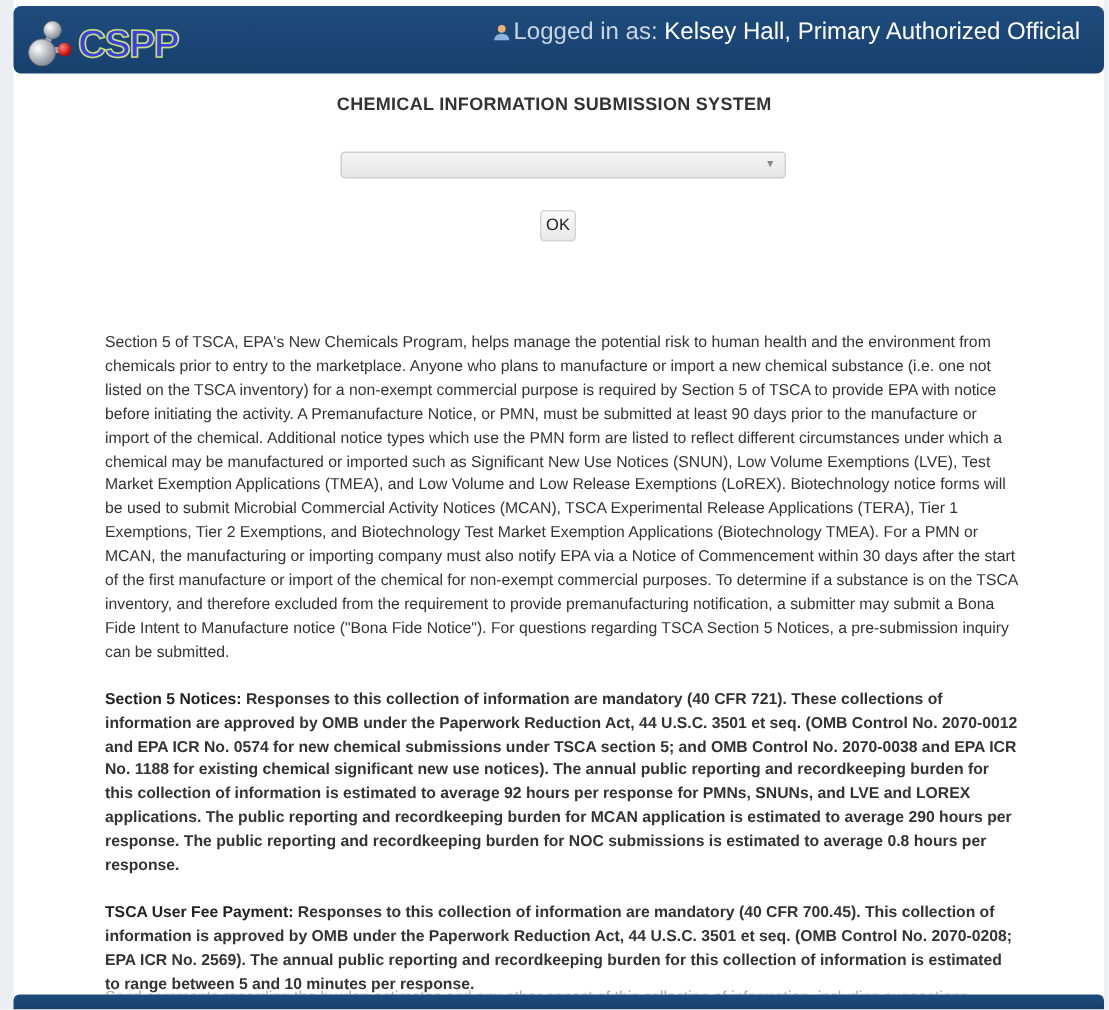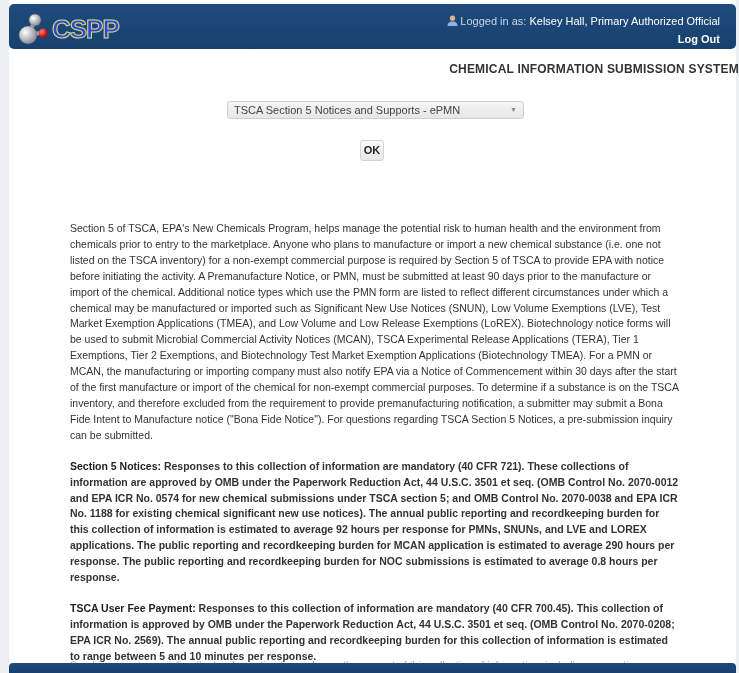--- a/index.html
+++ b/index.html
@@ -22,42 +22,42 @@
   .logo { position: absolute; left: 9px; top: 5px; height: 36px; display: flex; align-items: flex-end; }
   .logo svg { display: block; }
   .logo-text {
     font-family: "Liberation Sans", sans-serif; font-weight: bold; font-size: 26px;
     color: #3b3fe0; letter-spacing: -1px; margin-left: 2px;
     -webkit-text-stroke: 1px #c7e07a;
     text-shadow: 0 0 1px #c7e07a;
   }
   .user-info {
     position: absolute; right: 16px; top: 9px; text-align: right;
-    font-size: 11px; color: #ffffff; line-height: 17px;
+    font-size: 16px; color: #ffffff; line-height: 17px;
   }
   .user-info .label { color: #c9d6e6; }
   .user-info .name { font-weight: normal; }
   .user-info .person-icon { display: inline-block; vertical-align: -1px; margin-right: 2px; }
   .logout { font-weight: bold; color: #fff; cursor: pointer; display: block; }
   .title {
-    position: absolute; left: 0; width: 739px; top: 62px; text-align: right;
+    position: absolute; left: 0; width: 739px; top: 62px; text-align: center;
     font-size: 12px; font-weight: bold; color: #333; letter-spacing: 0.2px;
   }
   .select {
     position: absolute; left: 227px; top: 101px; width: 289px; height: 16px;
     background: linear-gradient(#f5f5f5, #e6e6e6);
     border: 1px solid #cfcfcf; border-radius: 3px;
     font-size: 11px; color: #444; line-height: 16px; padding-left: 6px; box-sizing: content-box;
   }
   .select .arrow { position: absolute; right: 6px; top: 0; font-size: 7px; color: #888; }
   .ok-btn {
     position: absolute; left: 360px; top: 140px; width: 22px; height: 19px;
     background: linear-gradient(#fafafa, #e8e8e8);
     border: 1px solid #d4d4d4; border-radius: 3px;
-    font-size: 11px; font-weight: bold; color: #222; text-align: center; line-height: 19px;
+    font-size: 11px; font-weight: normal; color: #222; text-align: center; line-height: 19px;
   }
   .content {
     position: absolute; left: 70px; top: 177px; width: 610px;
     font-size: 10.5px; line-height: 15.9px; color: #333; margin-top: 44px;
   }
   .content p { margin: 0; }
   .content .intro { margin-bottom: 15px; }
   .content .pra-title { text-align: center; font-weight: bold; margin-bottom: 14px; }
   .content .para { margin-bottom: 15px; font-weight: bold; }
   .content b { color: #222; }
@@ -100,28 +100,26 @@
   <div class="user-info">
     <div>
       <span class="person-icon">
         <svg width="11" height="11" viewBox="0 0 11 11">
           <circle cx="5.5" cy="3.2" r="2.6" fill="#f0b07a"></circle>
           <path d="M0.5 11 Q0.5 6.5 5.5 6.5 Q10.5 6.5 10.5 11 Z" fill="#8fb3e0"></path>
         </svg>
       </span><span class="label">Logged in as:</span>
       <span class="name">Kelsey Hall, Primary Authorized Official</span>
     </div>
-    <span class="logout">Log Out</span>
   </div>
 </div>
 
 <div class="title">CHEMICAL INFORMATION SUBMISSION SYSTEM</div>
 
 <div class="select">
-  <span>TSCA Section 5 Notices and Supports - ePMN</span>
   <span class="arrow">▼</span>
 </div>
 
 <div class="ok-btn">OK</div>
 
 <div class="content">
   <p class="intro">Section 5 of TSCA, EPA's New Chemicals Program, helps manage the potential risk to human health and the environment from chemicals prior to entry to the marketplace. Anyone who plans to manufacture or import a new chemical substance (i.e. one not listed on the TSCA inventory) for a non-exempt commercial purpose is required by Section 5 of TSCA to provide EPA with notice before initiating the activity. A Premanufacture Notice, or PMN, must be submitted at least 90 days prior to the manufacture or import of the chemical. Additional notice types which use the PMN form are listed to reflect different circumstances under which a chemical may be manufactured or imported such as Significant New Use Notices (SNUN), Low Volume Exemptions (LVE), Test Market Exemption Applications (TMEA), and Low Volume and Low Release Exemptions (LoREX). Biotechnology notice forms will be used to submit Microbial Commercial Activity Notices (MCAN), TSCA Experimental Release Applications (TERA), Tier 1 Exemptions, Tier 2 Exemptions, and Biotechnology Test Market Exemption Applications (Biotechnology TMEA). For a PMN or MCAN, the manufacturing or importing company must also notify EPA via a Notice of Commencement within 30 days after the start of the first manufacture or import of the chemical for non-exempt commercial purposes. To determine if a substance is on the TSCA inventory, and therefore excluded from the requirement to provide premanufacturing notification, a submitter may submit a Bona Fide Intent to Manufacture notice ("Bona Fide Notice"). For questions regarding TSCA Section 5 Notices, a pre-submission inquiry can be submitted.</p>
   <p class="para"><b>Section 5 Notices:</b><span> Responses to this collection of information are mandatory (40 CFR 721). These collections of information are approved by OMB under the Paperwork Reduction Act, 44 U.S.C. 3501 et seq. (OMB Control No. 2070-0012 and EPA ICR No. 0574 for new chemical submissions under TSCA section 5; and OMB Control No. 2070-0038 and EPA ICR No. 1188 for existing chemical significant new use notices). The annual public reporting and recordkeeping burden for this collection of information is estimated to average 92 hours per response for PMNs, SNUNs, and LVE and LOREX applications. The public reporting and recordkeeping burden for MCAN application is estimated to average 290 hours per response. The public reporting and recordkeeping burden for NOC submissions is estimated to average 0.8 hours per response.</span></p>
   <p class="para"><b>TSCA User Fee Payment:</b><span> Responses to this collection of information are mandatory (40 CFR 700.45). This collection of information is approved by OMB under the Paperwork Reduction Act, 44 U.S.C. 3501 et seq. (OMB Control No. 2070-0208; EPA ICR No. 2569). The annual public reporting and recordkeeping burden for this collection of information is estimated to range between 5 and 10 minutes per response.</span></p>
 </div>

